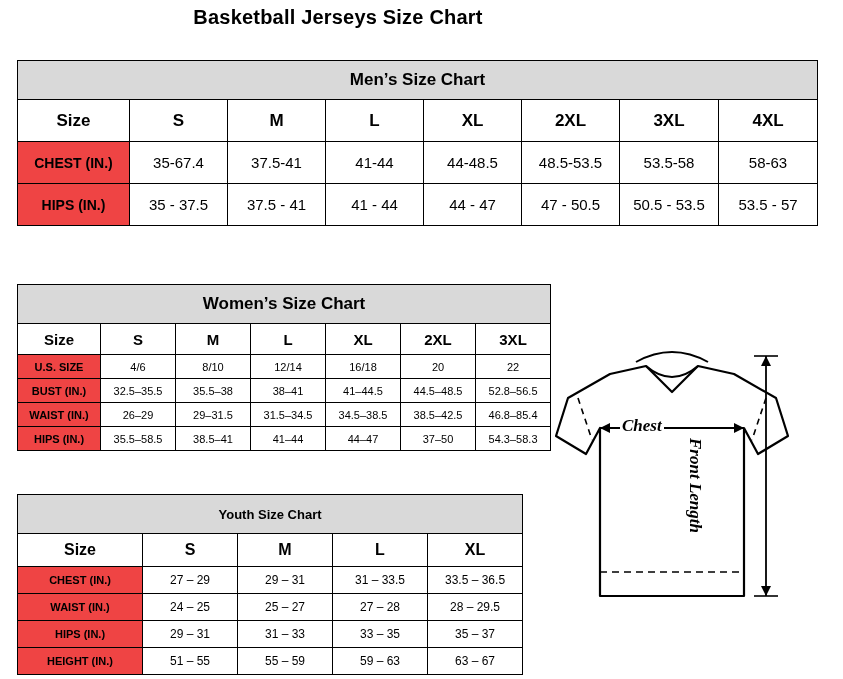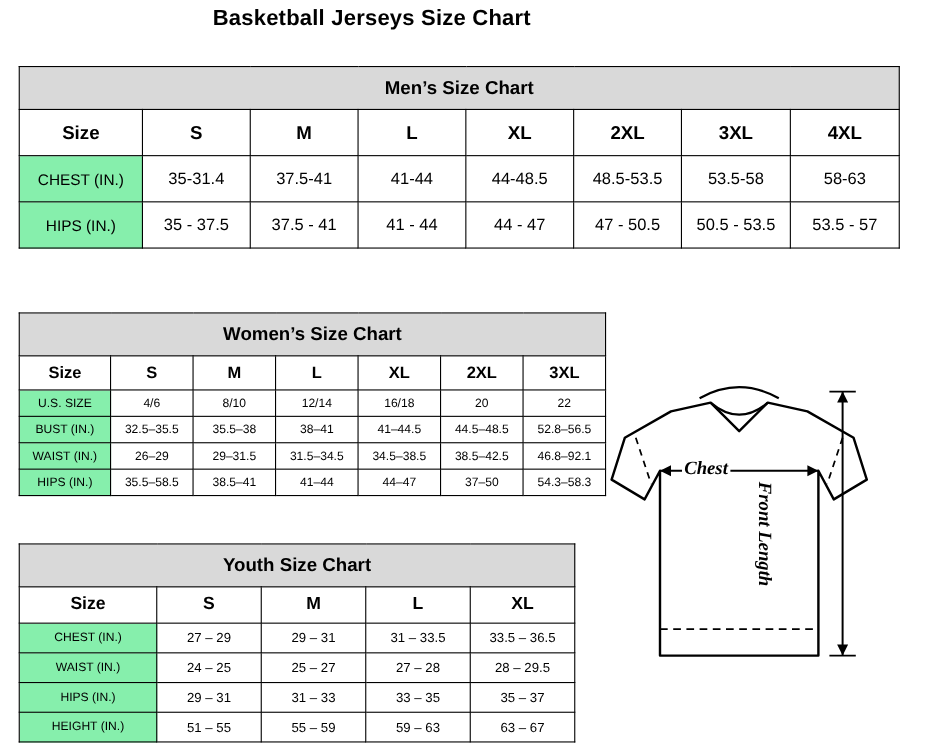--- a/index.html
+++ b/index.html
@@ -39,22 +39,22 @@
   }
   .hdrband {
     background: #d9d9d9;
     font-weight: bold;
   }
   .colhdr {
     background: #ffffff;
     font-weight: bold;
   }
   .rowhdr {
-    font-weight: normal;
-    background: #86efac;
+    font-weight: bold;
+    background: #ef4444;
   }
 
   
   #men-table {
     position: absolute;
     left: 17px;
     top: 60px;
     width: 800px;
   }
   #men-table td { height: 41px; font-size: 15px; }
@@ -75,21 +75,21 @@
   #women-table td.rowhdr { font-size: 11px; }
 
   
   #youth-table {
     position: absolute;
     left: 17px;
     top: 494px;
     width: 505px;
   }
   #youth-table td { height: 26px; font-size: 12px; }
-  #youth-table tr.bandrow td { height: 38px; font-size: 17px; }
+  #youth-table tr.bandrow td { height: 38px; font-size: 13px; }
   #youth-table tr.colrow td { height: 32px; font-size: 16px; font-weight: bold; }
   #youth-table td.rowhdr { font-size: 11px; }
 
   
   #shirt-diagram {
     position: absolute;
     left: 548px;
     top: 336px;
     width: 290px;
     height: 310px;
@@ -146,21 +146,21 @@
       <td class="colhdr">S</td>
       <td class="colhdr">M</td>
       <td class="colhdr">L</td>
       <td class="colhdr">XL</td>
       <td class="colhdr">2XL</td>
       <td class="colhdr">3XL</td>
       <td class="colhdr">4XL</td>
     </tr>
     <tr>
       <td class="rowhdr">CHEST (IN.)</td>
-      <td>35-31.4</td>
+      <td>35-67.4</td>
       <td>37.5-41</td>
       <td>41-44</td>
       <td>44-48.5</td>
       <td>48.5-53.5</td>
       <td>53.5-58</td>
       <td>58-63</td>
     </tr>
     <tr>
       <td class="rowhdr">HIPS (IN.)</td>
       <td>35 - 37.5</td>
@@ -215,21 +215,21 @@
       <td>44.5–48.5</td>
       <td>52.8–56.5</td>
     </tr>
     <tr>
       <td class="rowhdr">WAIST (IN.)</td>
       <td>26–29</td>
       <td>29–31.5</td>
       <td>31.5–34.5</td>
       <td>34.5–38.5</td>
       <td>38.5–42.5</td>
-      <td>46.8–92.1</td>
+      <td>46.8–85.4</td>
     </tr>
     <tr>
       <td class="rowhdr">HIPS (IN.)</td>
       <td>35.5–58.5</td>
       <td>38.5–41</td>
       <td>41–44</td>
       <td>44–47</td>
       <td>37–50</td>
       <td>54.3–58.3</td>
     </tr>

